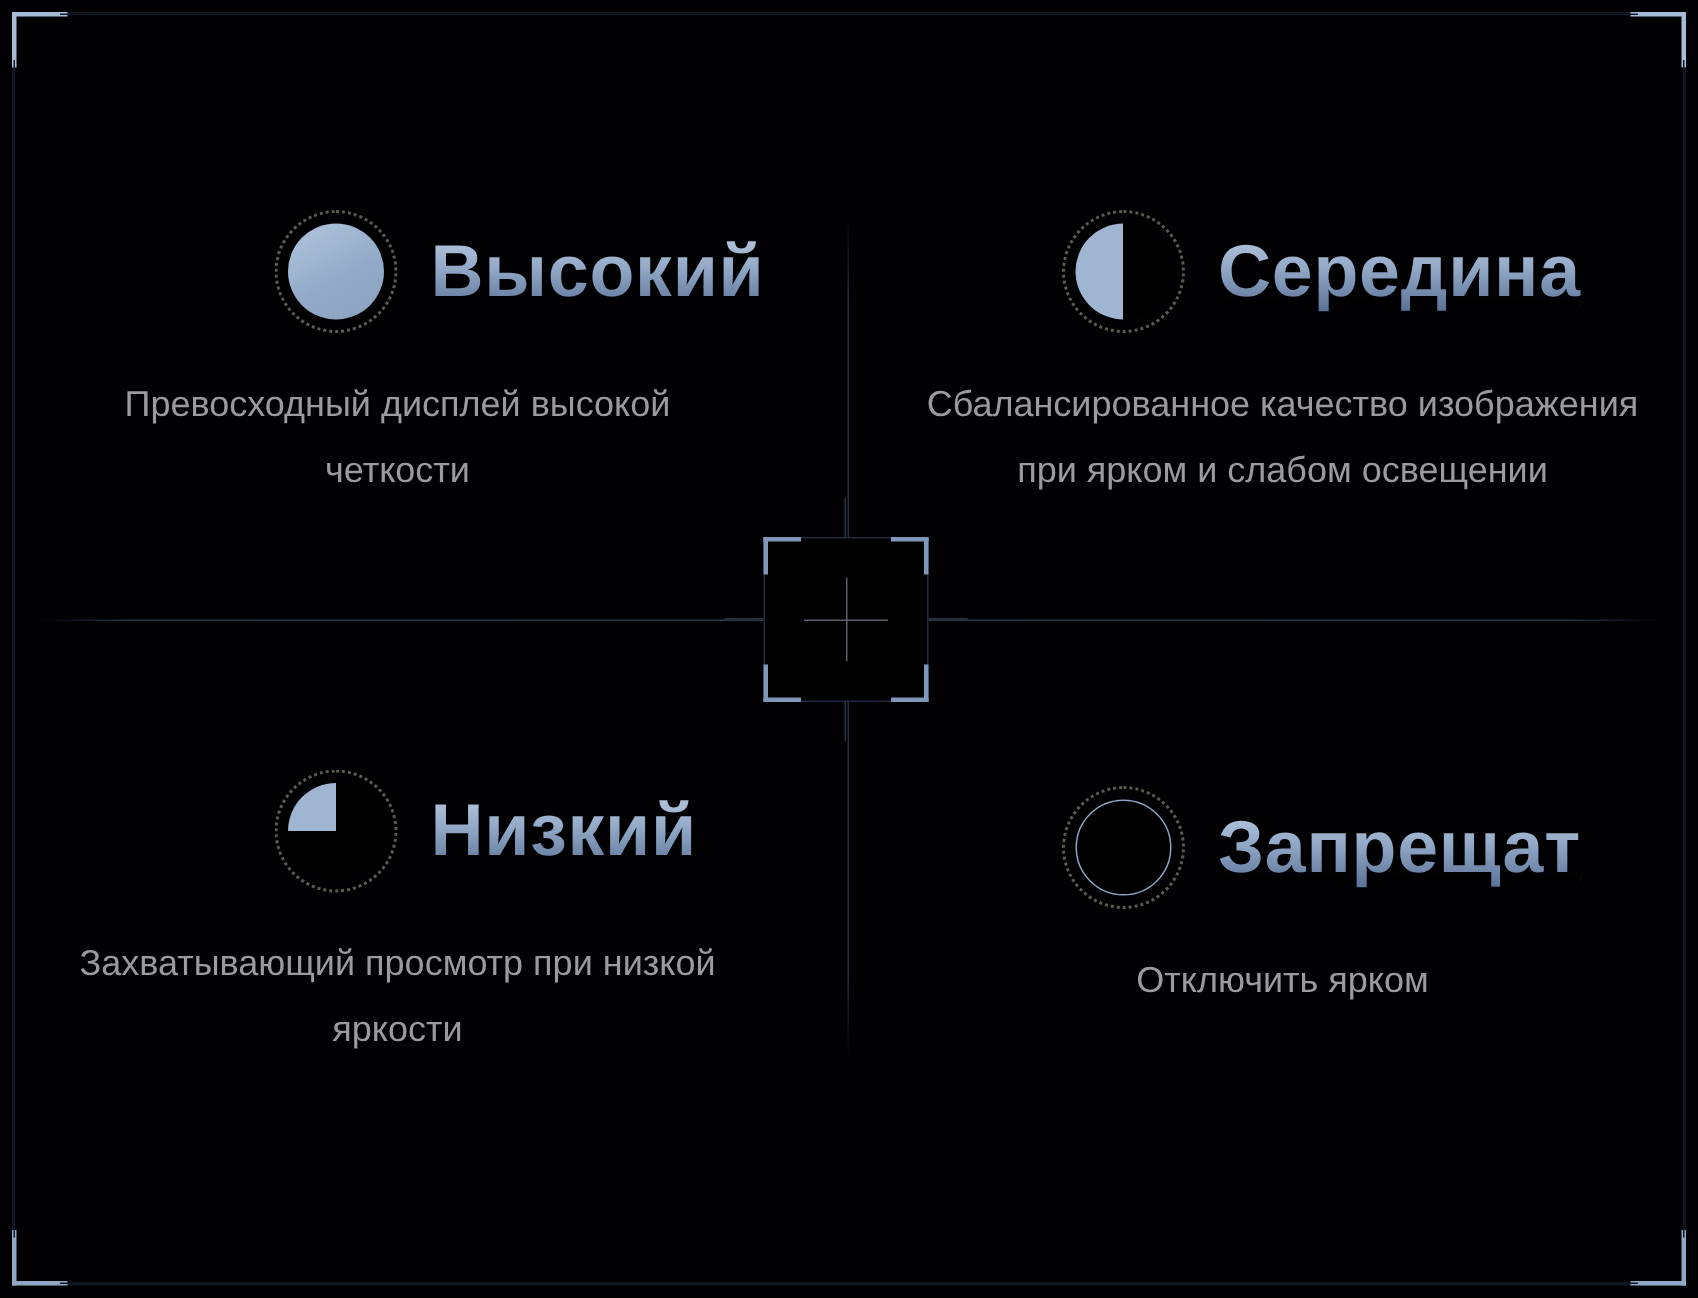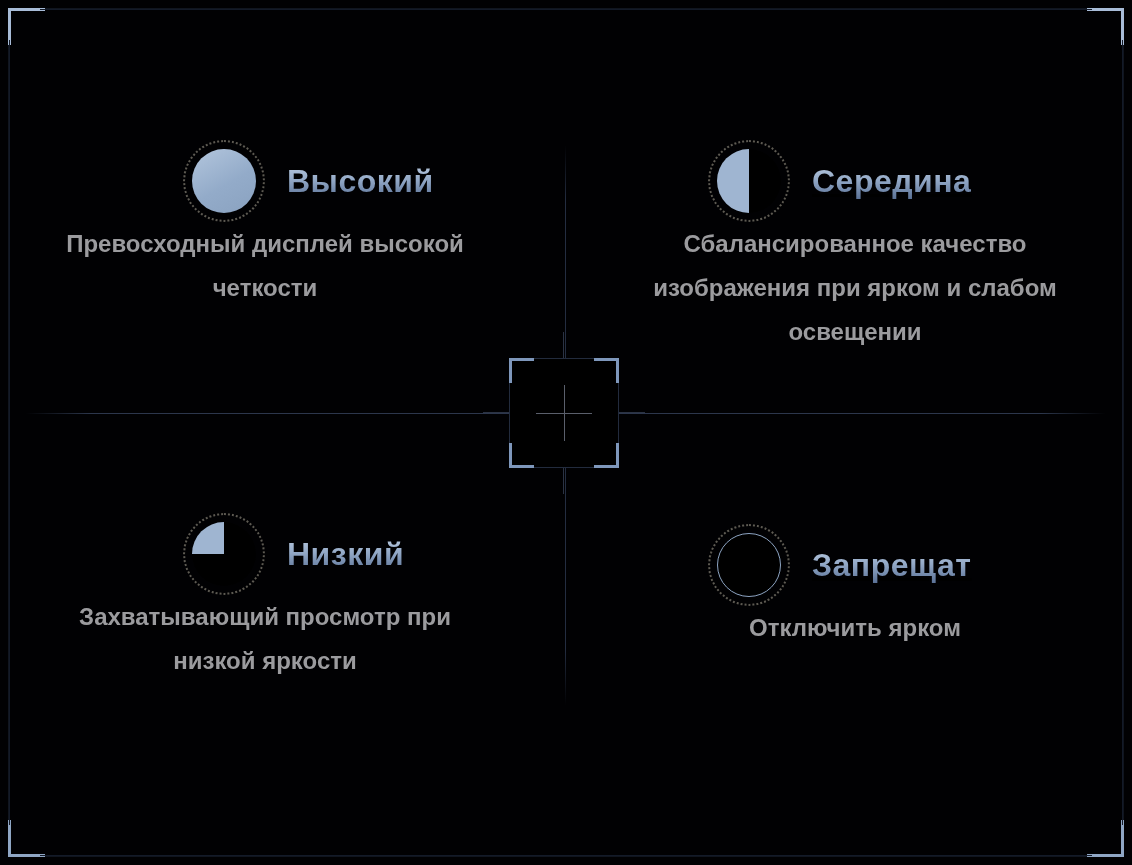--- a/index.html
+++ b/index.html
@@ -179,36 +179,36 @@
   .disc-empty {
     width: 100%; height: 100%;
     border-radius: 50%;
     background: #000;
     border: 1px solid #8da4c2;
     box-sizing: border-box;
   }
 
   
   .q-title {
-    font-size: 32px;
+    font-size: 49px;
     font-weight: bold;
     letter-spacing: 0.5px;
     background: linear-gradient(to bottom, #bdcde2 0%, #93a9c7 45%, #586f94 100%);
     -webkit-background-clip: text;
     background-clip: text;
     color: transparent;
     white-space: nowrap;
   }
   .q-desc {
+    margin-top: 26px;
     font-size: 24px;
     line-height: 44px;
     color: #9b9b9e;
     text-align: center;
     width: 500px;
-    font-weight: bold;
   }
   .q-tl .q-desc, .q-bl .q-desc { padding-right: 70px; box-sizing: border-box; }
   .q-tr .q-desc, .q-br .q-desc { padding-left: 10px; box-sizing: border-box; }
 </style>
 </head>
 <body>
 
 <div id="screen">
 
   <div class="frame">

